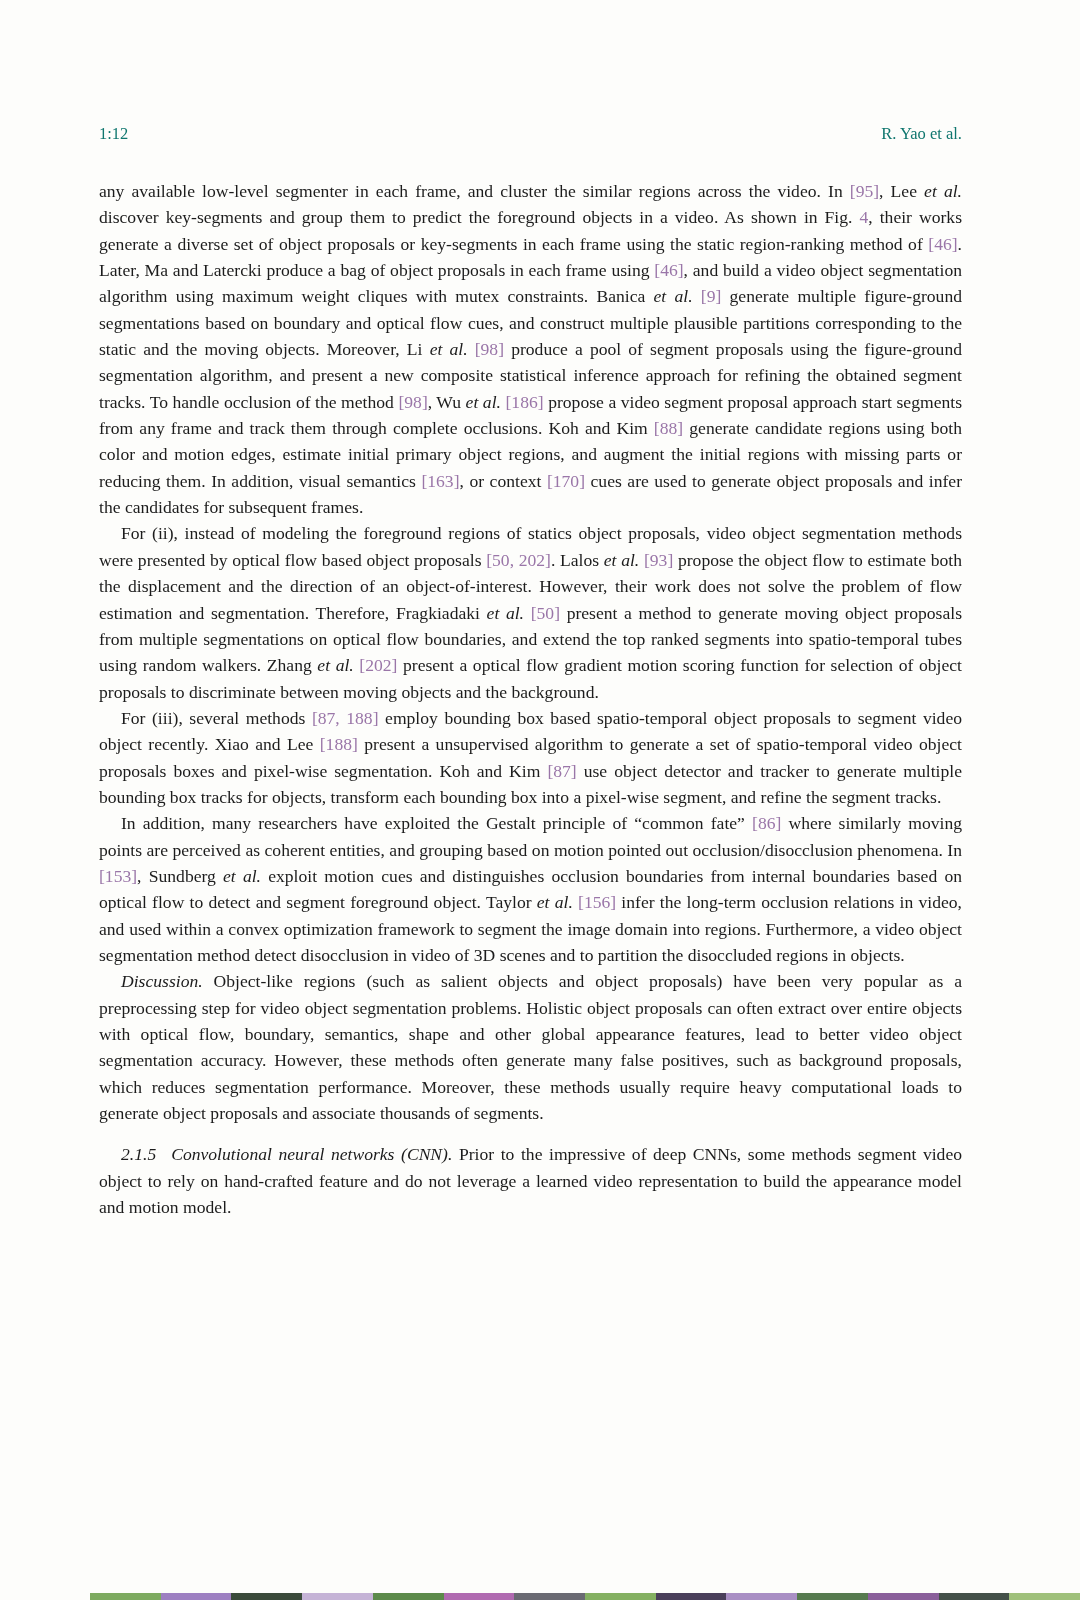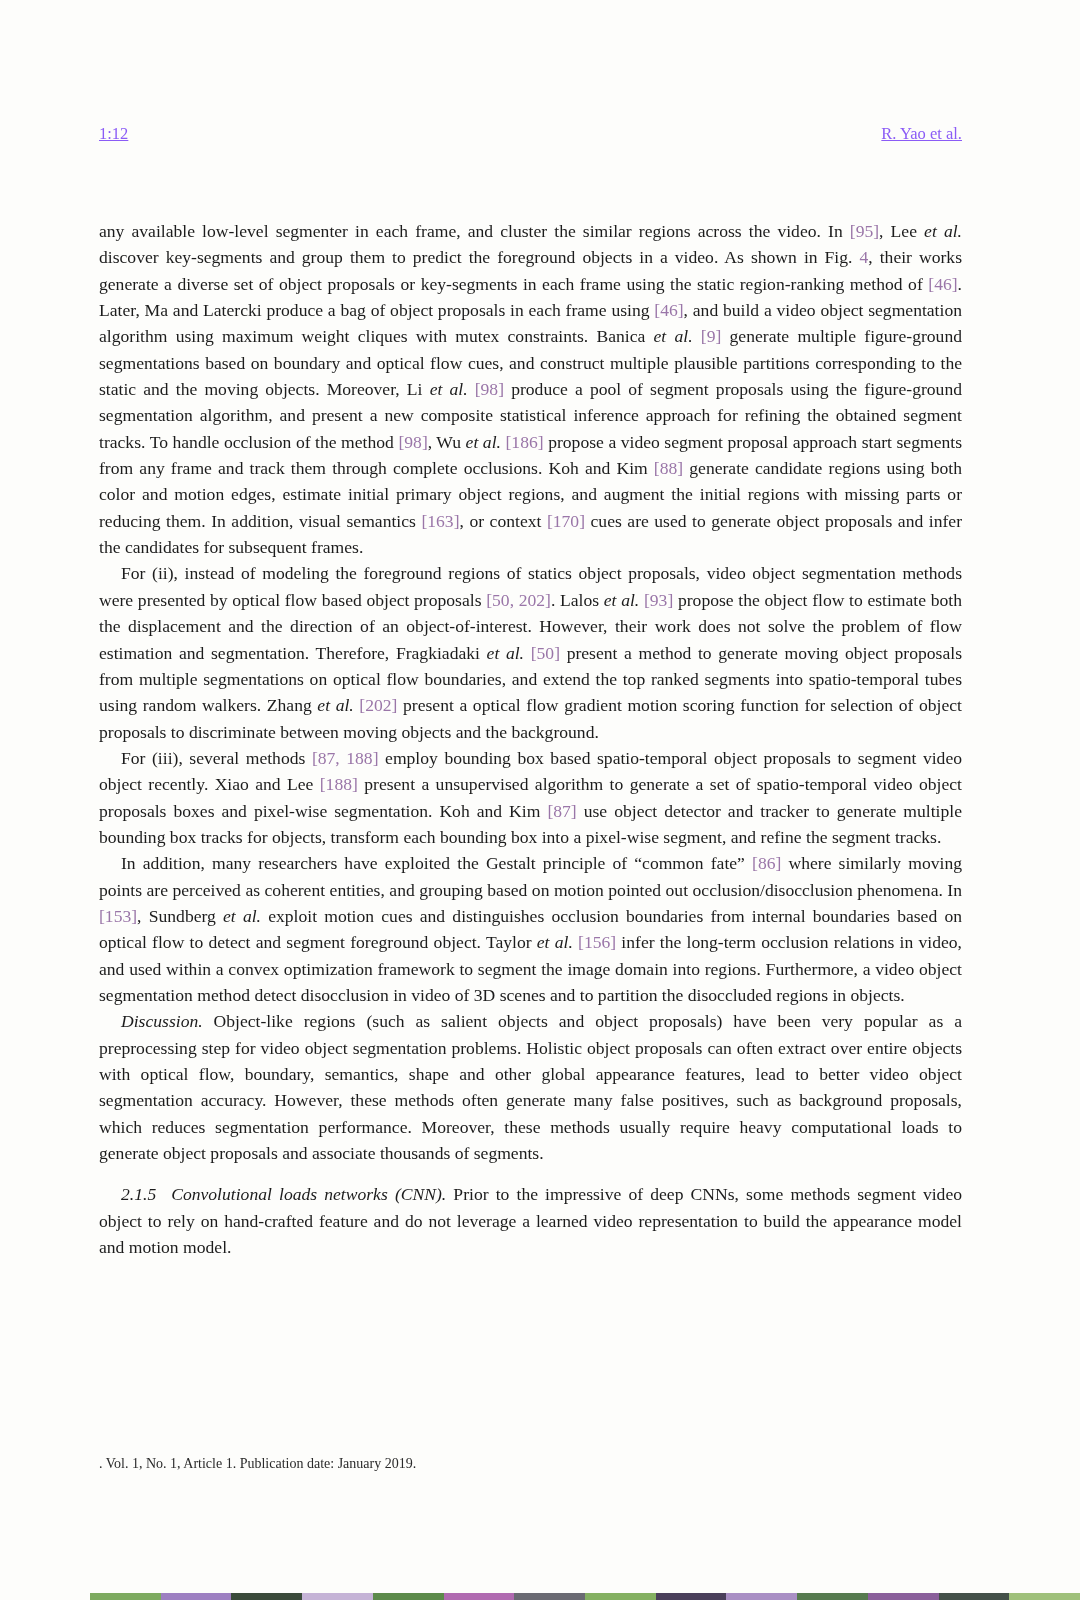--- a/index.html
+++ b/index.html
@@ -10,29 +10,28 @@
     font-family: "Liberation Serif", "DejaVu Serif", serif;
     color: #1c1c1c;
     position: relative;
     overflow: hidden;
   }
   .page { position: absolute; inset: 0; }
   .header {
     position: absolute;
     top: 124px; left: 99px; width: 863px;
     display: flex; justify-content: space-between; align-items: flex-start;
-    font-size: 16.5px; color: #8b5cf6; text-decoration: underline;
+    font-size: 16.5px; color: #0f766e;
   }
   .content {
     position: absolute;
     top: 178px; left: 99px; width: 863px;
     font-size: 17.6px;
     line-height: 26.35px;
     text-align: justify;
-    margin-top: 40px;
   }
   .content p { margin: 0; padding: 0; }
   .content p.indent { text-indent: 22px; }
   .content p.section { text-indent: 22px; margin-top: 15px; }
   .it { font-style: italic; }
   .secnum { font-style: italic; margin-right: 15px; font-family: Liberation Serif, serif; }
   .cite { color: var(--cite-color, #9a76a8); cursor: pointer; }
   .footer {
     position: absolute;
     top: 1456px; left: 99px; width: 863px;
@@ -52,20 +51,19 @@
     <span>1:12</span>
     <span>R. Yao et al.</span>
   </div>
 
   <div class="content">
       <p class="first"><span>any available low-level segmenter in each frame, and cluster the similar regions across the video. In </span><span class="cite">[95]</span><span>, Lee </span><span class="it">et al.</span><span> discover key-segments and group them to predict the foreground objects in a video. As shown in Fig. </span><span class="cite">4</span><span>, their works generate a diverse set of object proposals or key-segments in each frame using the static region-ranking method of </span><span class="cite">[46]</span><span>. Later, Ma and Latercki produce a bag of object proposals in each frame using </span><span class="cite">[46]</span><span>, and build a video object segmentation algorithm using maximum weight cliques with mutex constraints. Banica </span><span class="it">et al.</span><span> </span><span class="cite">[9]</span><span> generate multiple figure-ground segmentations based on boundary and optical flow cues, and construct multiple plausible partitions corresponding to the static and the moving objects. Moreover, Li </span><span class="it">et al.</span><span> </span><span class="cite">[98]</span><span> produce a pool of segment proposals using the figure-ground segmentation algorithm, and present a new composite statistical inference approach for refining the obtained segment tracks. To handle occlusion of the method </span><span class="cite">[98]</span><span>, Wu </span><span class="it">et al.</span><span> </span><span class="cite">[186]</span><span> propose a video segment proposal approach start segments from any frame and track them through complete occlusions. Koh and Kim </span><span class="cite">[88]</span><span> generate candidate regions using both color and motion edges, estimate initial primary object regions, and augment the initial regions with missing parts or reducing them. In addition, visual semantics </span><span class="cite">[163]</span><span>, or context </span><span class="cite">[170]</span><span> cues are used to generate object proposals and infer the candidates for subsequent frames.</span></p>
       <p class="indent"><span>For (ii), instead of modeling the foreground regions of statics object proposals, video object segmentation methods were presented by optical flow based object proposals </span><span class="cite">[50, 202]</span><span>. Lalos </span><span class="it">et al.</span><span> </span><span class="cite">[93]</span><span> propose the object flow to estimate both the displacement and the direction of an object-of-interest. However, their work does not solve the problem of flow estimation and segmentation. Therefore, Fragkiadaki </span><span class="it">et al.</span><span> </span><span class="cite">[50]</span><span> present a method to generate moving object proposals from multiple segmentations on optical flow boundaries, and extend the top ranked segments into spatio-temporal tubes using random walkers. Zhang </span><span class="it">et al.</span><span> </span><span class="cite">[202]</span><span> present a optical flow gradient motion scoring function for selection of object proposals to discriminate between moving objects and the background.</span></p>
       <p class="indent"><span>For (iii), several methods </span><span class="cite">[87, 188]</span><span> employ bounding box based spatio-temporal object proposals to segment video object recently. Xiao and Lee </span><span class="cite">[188]</span><span> present a unsupervised algorithm to generate a set of spatio-temporal video object proposals boxes and pixel-wise segmentation. Koh and Kim </span><span class="cite">[87]</span><span> use object detector and tracker to generate multiple bounding box tracks for objects, transform each bounding box into a pixel-wise segment, and refine the segment tracks.</span></p>
       <p class="indent"><span>In addition, many researchers have exploited the Gestalt principle of “common fate” </span><span class="cite">[86]</span><span> where similarly moving points are perceived as coherent entities, and grouping based on motion pointed out occlusion/disocclusion phenomena. In </span><span class="cite">[153]</span><span>, Sundberg </span><span class="it">et al.</span><span> exploit motion cues and distinguishes occlusion boundaries from internal boundaries based on optical flow to detect and segment foreground object. Taylor </span><span class="it">et al.</span><span> </span><span class="cite">[156]</span><span> infer the long-term occlusion relations in video, and used within a convex optimization framework to segment the image domain into regions. Furthermore, a video object segmentation method detect disocclusion in video of 3D scenes and to partition the disoccluded regions in objects.</span></p>
       <p class="indent"><span class="it">Discussion.</span><span> Object-like regions (such as salient objects and object proposals) have been very popular as a preprocessing step for video object segmentation problems. Holistic object proposals can often extract over entire objects with optical flow, boundary, semantics, shape and other global appearance features, lead to better video object segmentation accuracy. However, these methods often generate many false positives, such as background proposals, which reduces segmentation performance. Moreover, these methods usually require heavy computational loads to generate object proposals and associate thousands of segments.</span></p>
-      <p class="section"><span class="secnum">2.1.5</span><span class="it">Convolutional loads networks (CNN).</span><span> Prior to the impressive of deep CNNs, some methods segment video object to rely on hand-crafted feature and do not leverage a learned video representation to build the appearance model and motion model.</span></p>
+      <p class="section"><span class="secnum">2.1.5</span><span class="it">Convolutional neural networks (CNN).</span><span> Prior to the impressive of deep CNNs, some methods segment video object to rely on hand-crafted feature and do not leverage a learned video representation to build the appearance model and motion model.</span></p>
     </div>
 
-  <div class="footer">. Vol. 1, No. 1, Article 1. Publication date: January 2019.</div>
 
   <div class="artifact-strip" style="background: linear-gradient(90deg, rgb(125, 170, 95) 0%, rgb(125, 170, 95) 7.14%, rgb(157, 127, 193) 7.14%, rgb(157, 127, 193) 14.29%, rgb(58, 74, 58) 14.29%, rgb(58, 74, 58) 21.43%, rgb(197, 179, 214) 21.43%, rgb(197, 179, 214) 28.57%, rgb(92, 138, 74) 28.57%, rgb(92, 138, 74) 35.71%, rgb(176, 106, 176) 35.71%, rgb(176, 106, 176) 42.86%, rgb(106, 106, 114) 42.86%, rgb(106, 106, 114) 50%, rgb(132, 176, 97) 50%, rgb(132, 176, 97) 57.14%, rgb(74, 63, 90) 57.14%, rgb(74, 63, 90) 64.29%, rgb(169, 143, 196) 64.29%, rgb(169, 143, 196) 71.43%, rgb(86, 122, 78) 71.43%, rgb(86, 122, 78) 78.57%, rgb(138, 95, 154) 78.57%, rgb(138, 95, 154) 85.71%, rgb(68, 80, 72) 85.71%, rgb(68, 80, 72) 92.86%, rgb(159, 192, 122) 92.86%, rgb(159, 192, 122) 100%);"></div>
 
 </div>
 
 </body></html>

